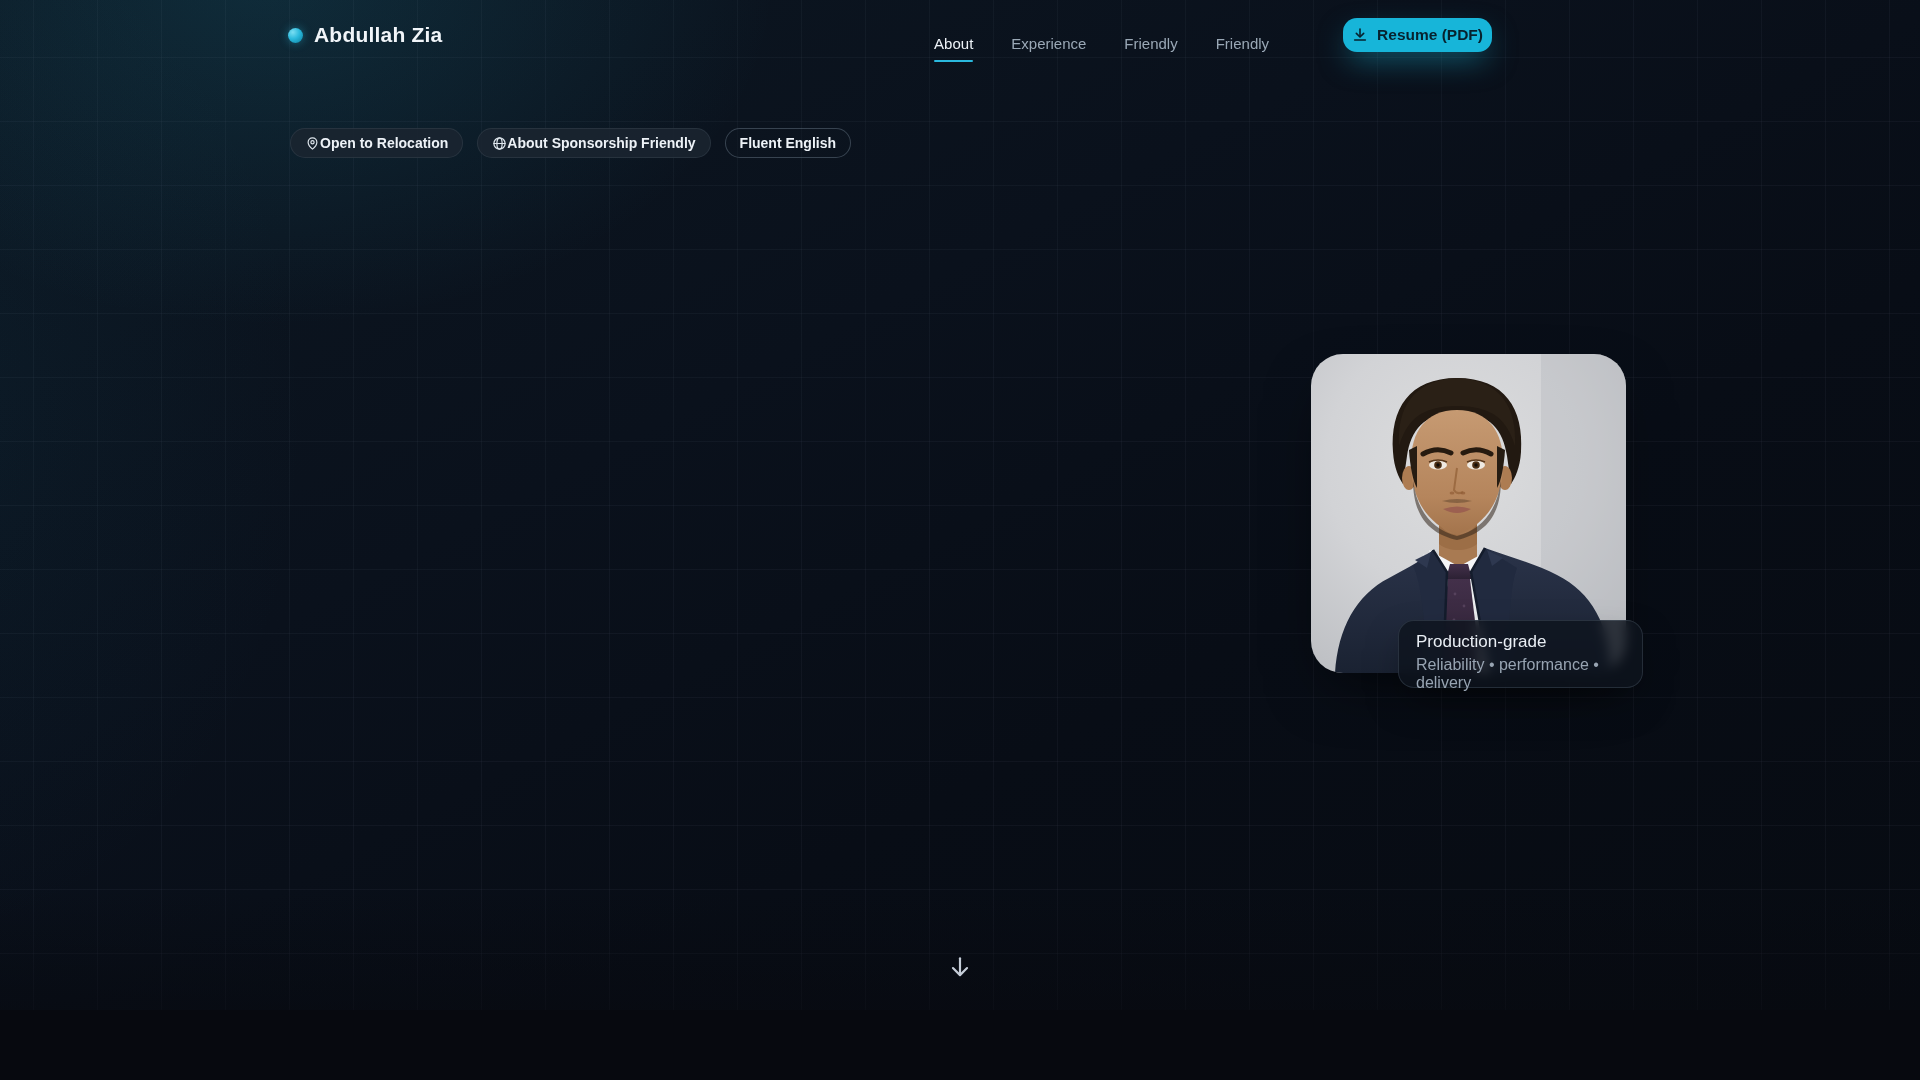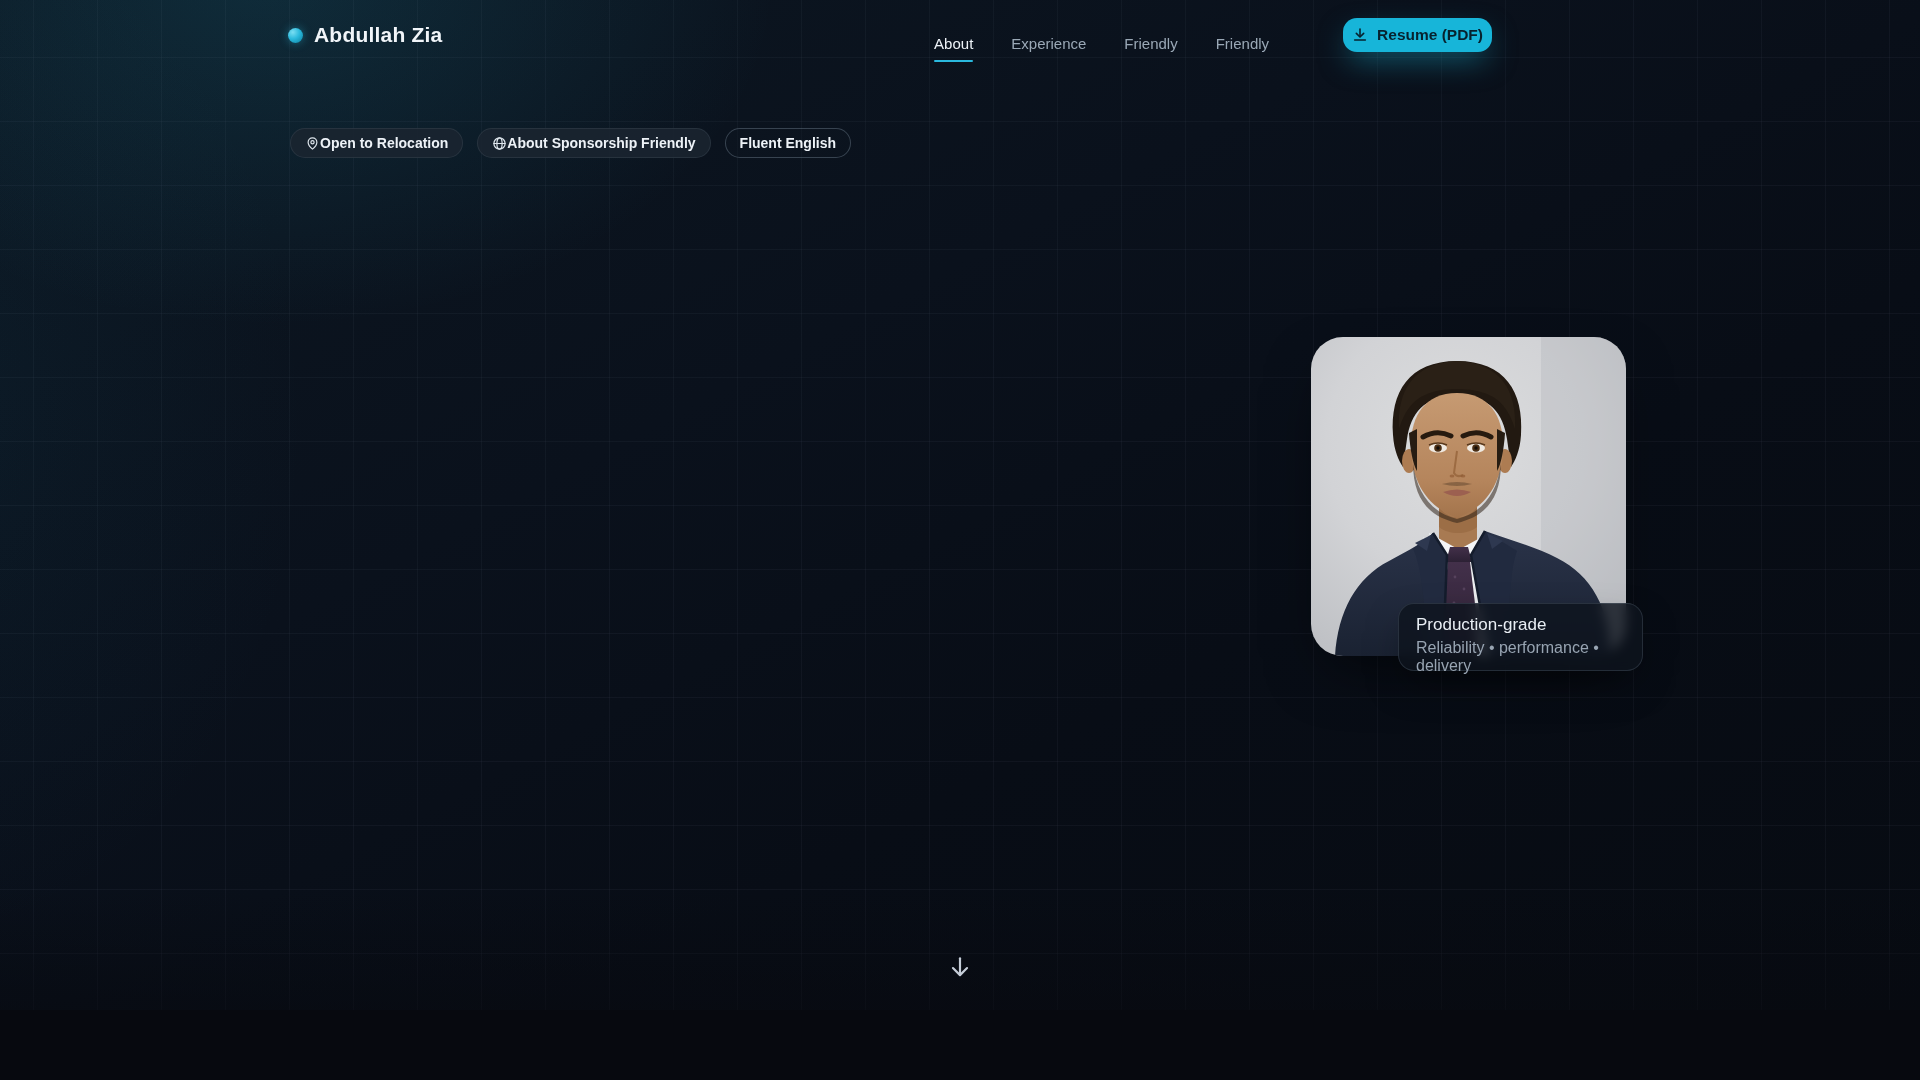--- a/index.html
+++ b/index.html
@@ -50,21 +50,21 @@
   
   .badges { position:absolute; left:290px; top:128px; display:flex; gap:14px; }
   .badge { display:flex; align-items:center; height:30px; padding:0 14px;
     border-radius:15px; background:rgba(26,36,48,0.88);
     border:1px solid rgba(148,163,184,0.12);
     color:#edf2f7; font-size:14px; font-weight:700; white-space:nowrap; }
   .badge.outline { background:rgba(15,23,33,0.35); border:1px solid rgba(160,178,196,0.30);justify-content:center; }
   .badge svg { display:block; flex:none; }
 
   
-  .photo-wrap { position:absolute; left:1311px; top:337px; width:315px; height:319px; }
+  .photo-wrap { position:absolute; left:1311px; top:354px; width:315px; height:319px; }
   .photo { width:315px; height:319px; border-radius:32px; overflow:hidden;
     box-shadow:0 24px 60px -18px rgba(0,0,0,0.6); }
   .photo svg { display:block; }
   .caption-card { position:absolute; left:87px; top:266px; width:245px; height:68px;
     padding:11px 16px 0 17px; border-radius:16px;
     background:rgba(13,19,29,0.82);
     border:1px solid rgba(170,190,210,0.16);
     backdrop-filter:blur(6px);
     box-shadow:0 16px 40px -12px rgba(0,0,0,0.55); }
   .caption-title { font-size:17px; font-weight:500; color:#e9eef4; }

